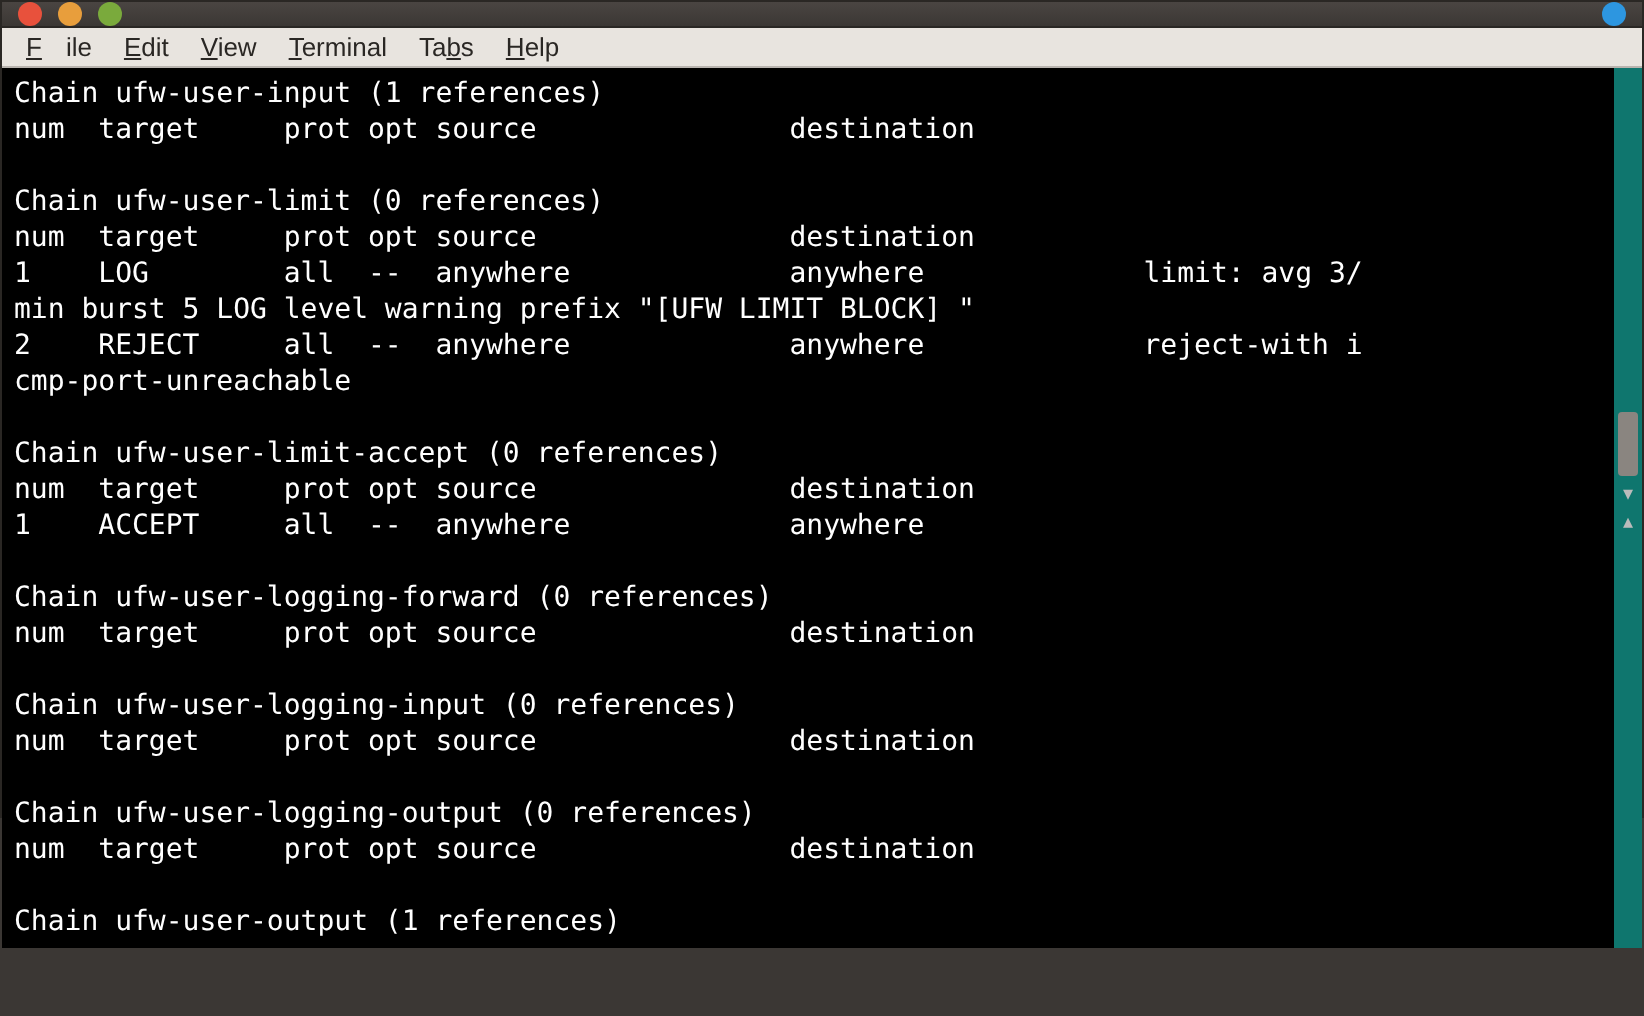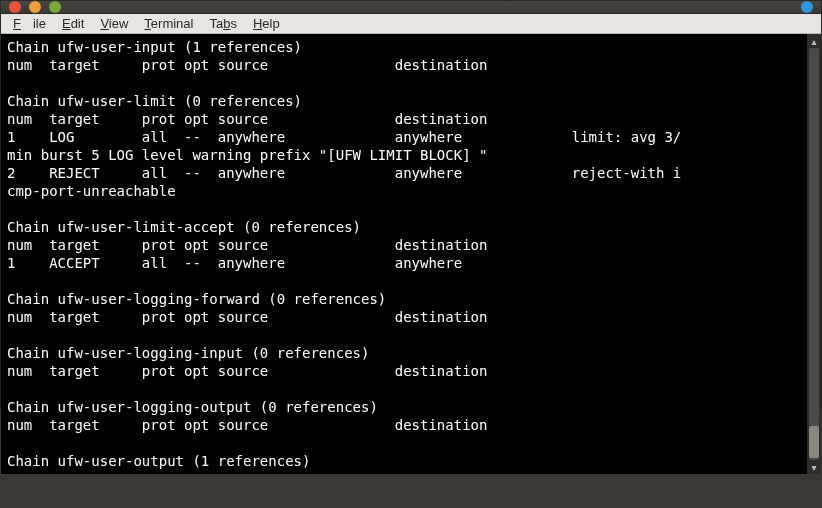--- a/index.html
+++ b/index.html
@@ -64,20 +64,21 @@
   .menubar span {
     padding: 2px 6px;
     cursor: default;
   }
   .menubar span u { text-decoration: underline; }
   .term-wrap {
     flex: 1;
     display: flex;
     background: #0f766e;
     position: relative;
+    align-items: center;
   }
   .terminal {
     flex: 1;
     background: #000;
     color: #fff;
     font-family: "DejaVu Sans Mono", "Menlo", monospace;
     font-size: 14px;
     line-height: 18px;
     white-space: pre;
     padding: 4px 0 4px 6px;

